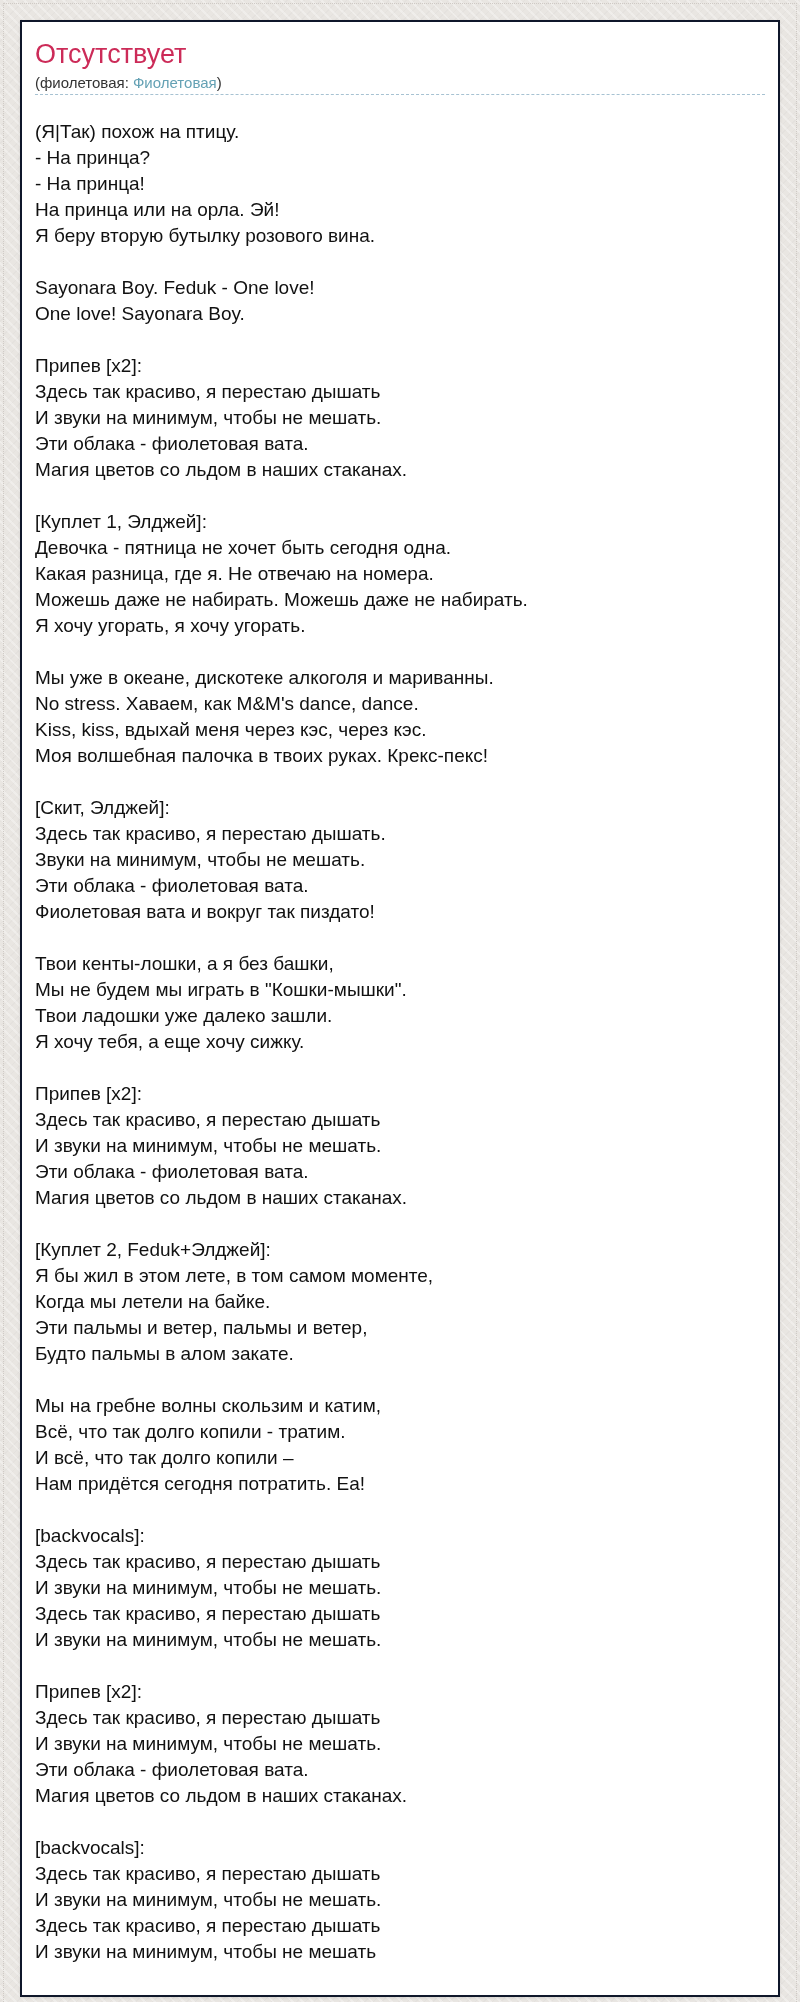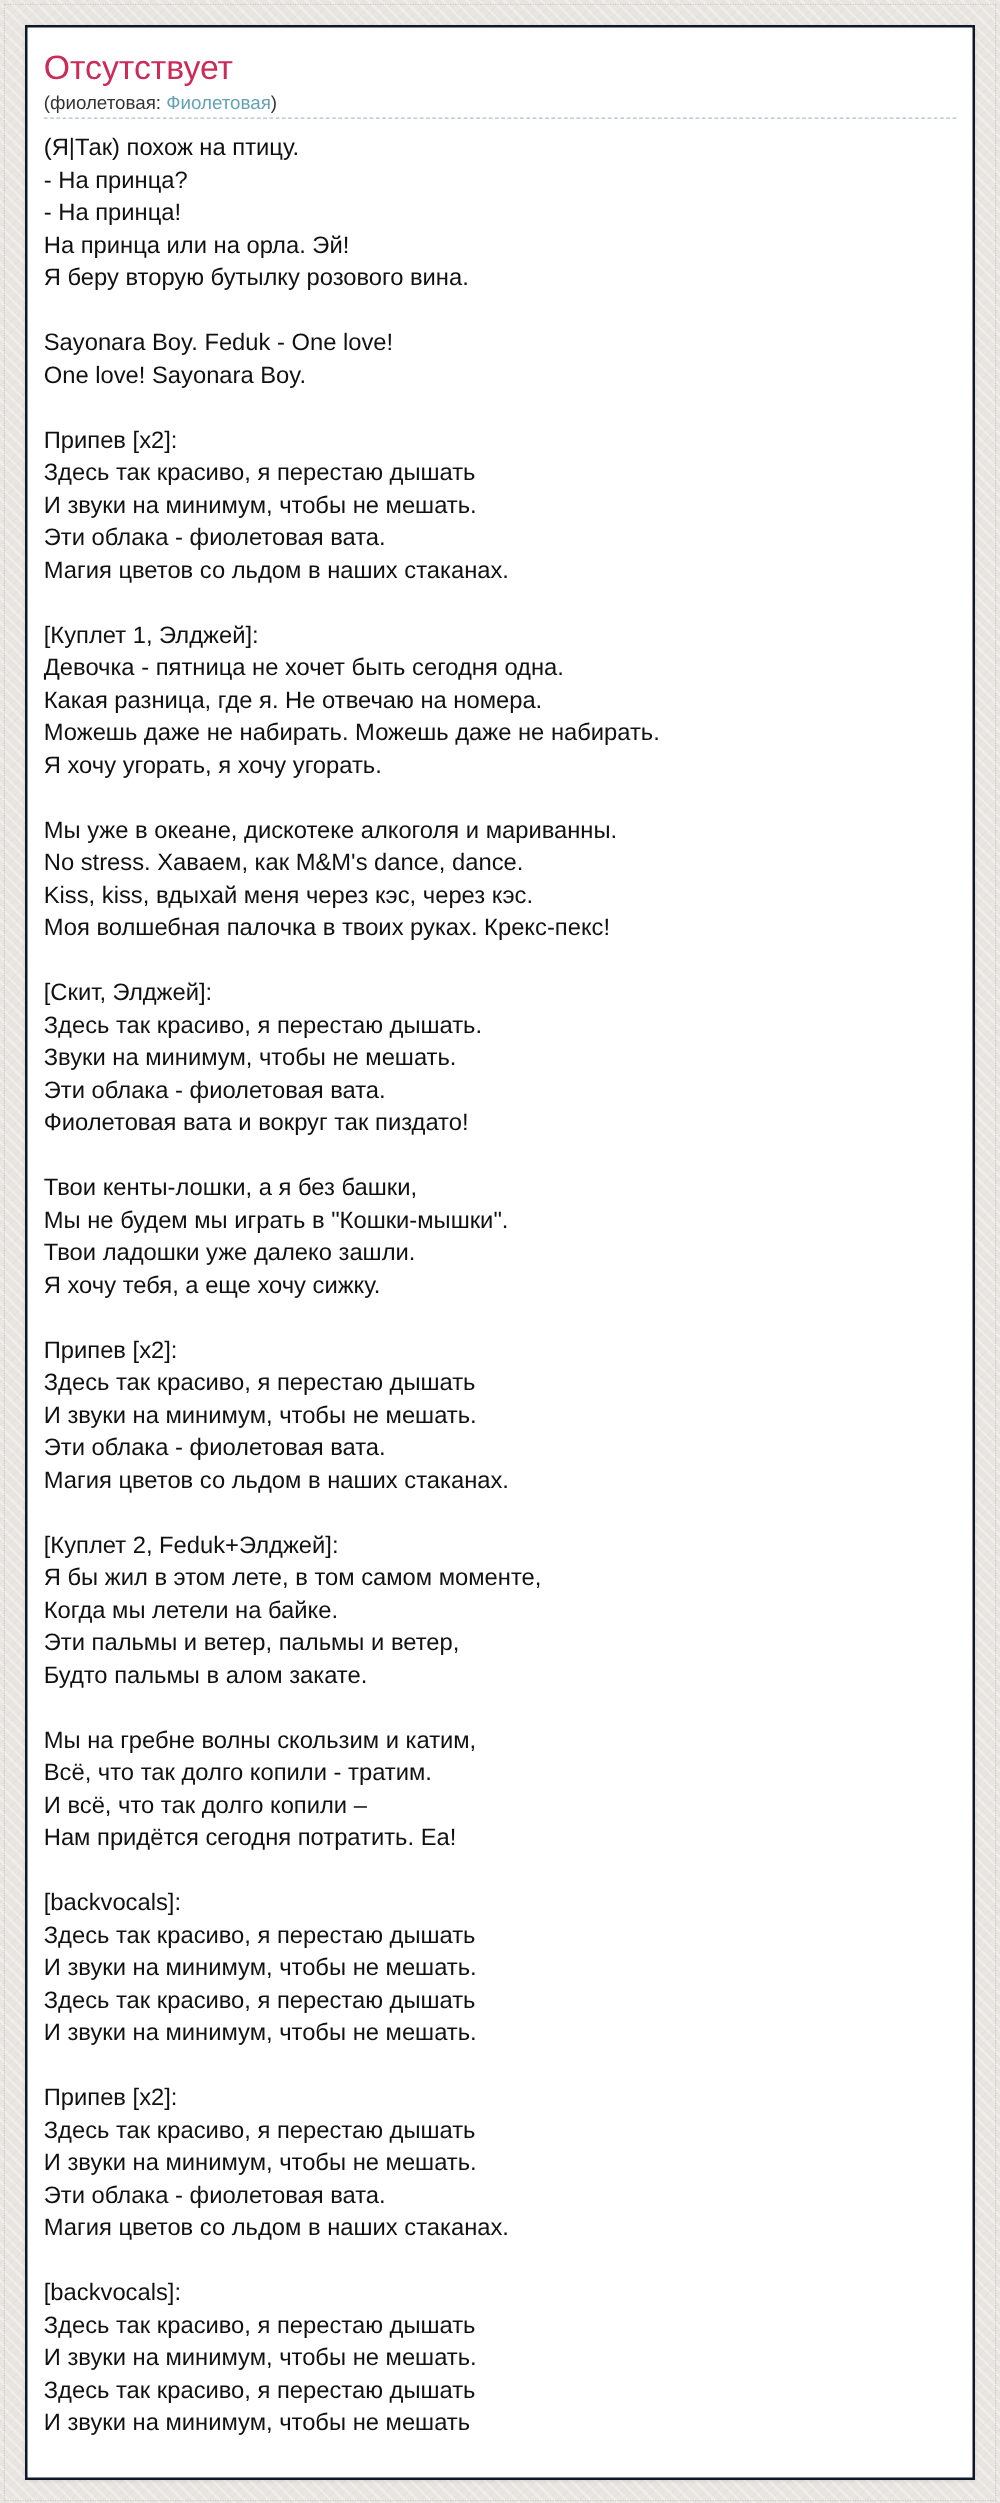--- a/index.html
+++ b/index.html
@@ -57,21 +57,21 @@
     text-decoration: none;
     cursor: pointer;
   }
   .divider {
     margin-top: 2px;
     border: 0;
     border-top: 1px dashed var(--color-divider, #a7c2d2);
     height: 0;
   }
   .lyrics {
-    margin-top: 11px;
+    margin-top: 24px;
     font-size: 19px;
     line-height: 26px;
     color: var(--color-text, #111111);
     white-space: pre-line;
   }
 </style>
 </head>
 <body>
 
 <div class="stitch-frame"></div>

